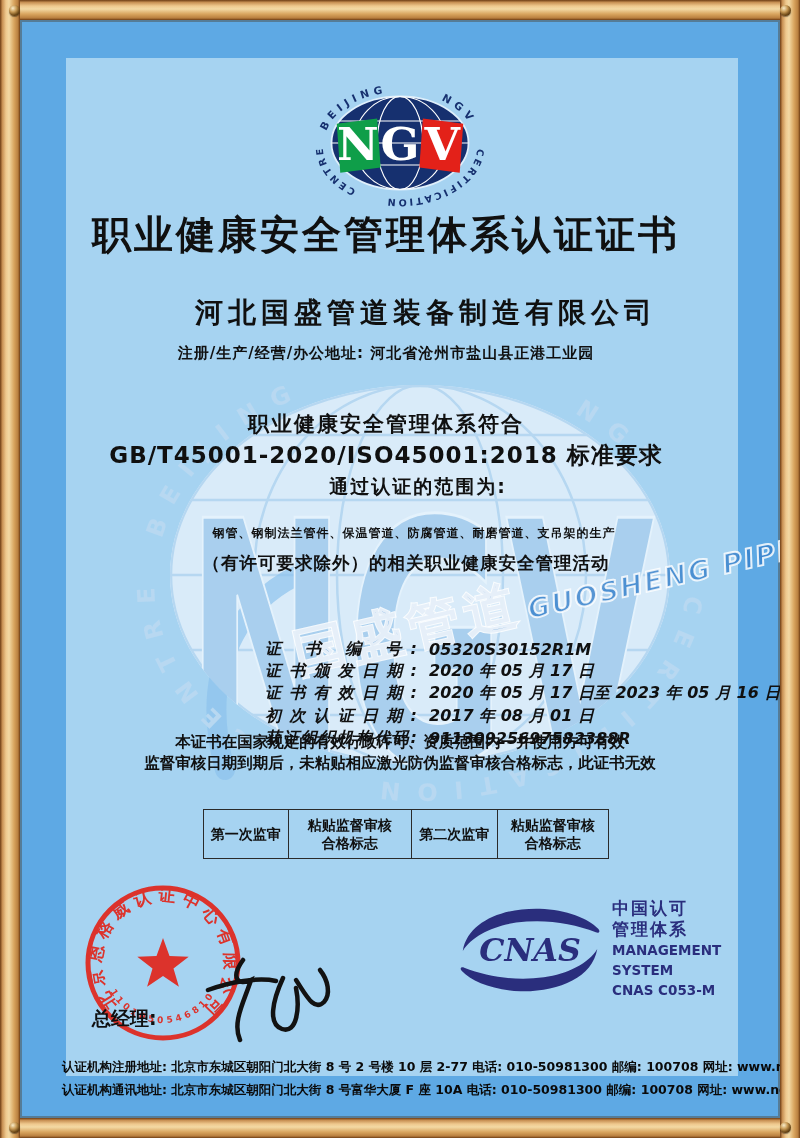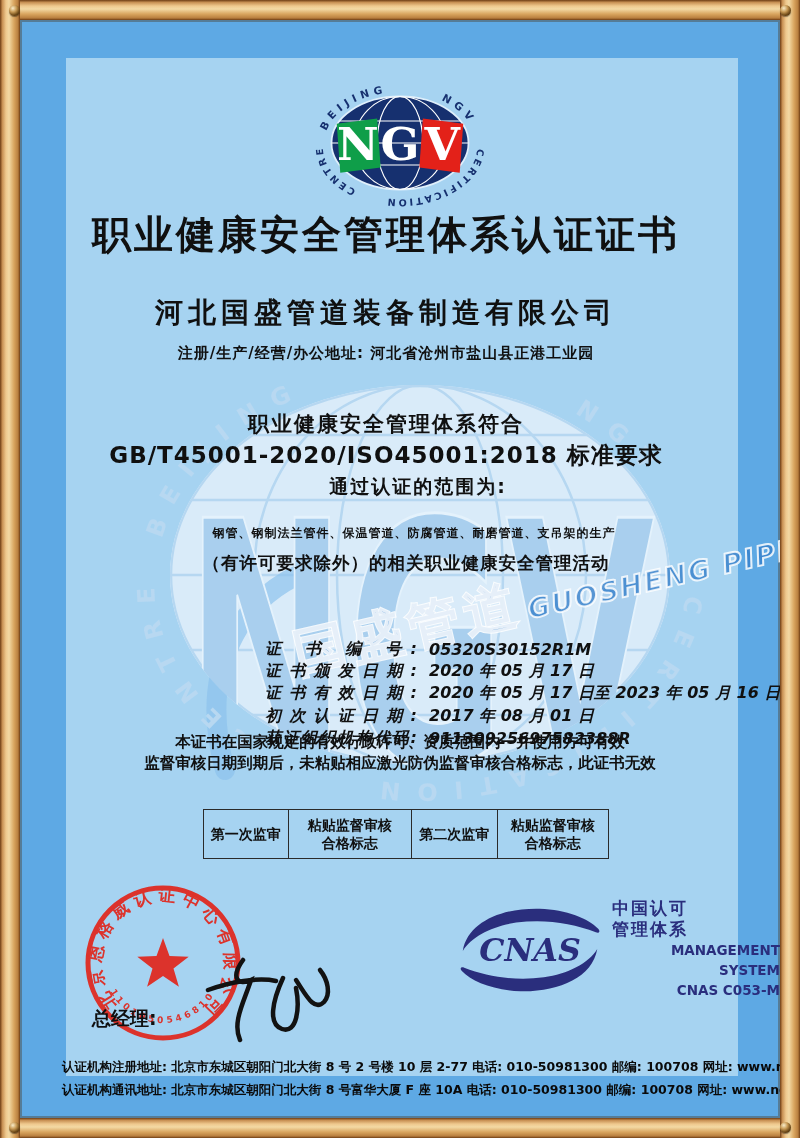--- a/index.html
+++ b/index.html
@@ -29,21 +29,21 @@
   .wm-brand{position:absolute;left:268px;top:540px;width:540px;z-index:1;
     transform:rotate(-13deg);white-space:nowrap;color:rgba(52,128,202,.8);
     -webkit-text-stroke:2px rgba(255,255,255,.85);font-weight:bold;}
   .wm-brand .cn{font-size:52px;letter-spacing:6px;}
   .wm-brand .en{font-size:27px;font-style:italic;letter-spacing:2px;}
   
   .content{position:absolute;left:0;top:0;width:760px;height:1098px;z-index:2;color:#101010;}
   .center{position:absolute;left:0;width:732px;text-align:center;}
   .hdr-logo{position:absolute;left:292px;top:58px;}
   .title{top:188px;font-size:39px;font-weight:bold;letter-spacing:3px;}
-  .company{top:274px;font-size:28px;font-weight:bold;letter-spacing:5px;}
+  .company{top:274px;font-size:28px;font-weight:bold;letter-spacing:5px;padding-left:40px;}
   .addr{top:324px;font-size:15px;font-weight:bold;letter-spacing:1px;}
   .stmt1{top:390px;font-size:21px;font-weight:bold;letter-spacing:2px;}
   .stmt2{top:420px;font-size:23px;font-weight:bold;letter-spacing:1px;}
   .stmt3{top:454px;font-size:19px;font-weight:bold;letter-spacing:2px;padding-left:32px;}
   .scope1{top:505px;font-size:12px;font-weight:bold;letter-spacing:1px;margin-left:28px;}
   .scope2{top:531px;font-size:17.5px;font-weight:bold;letter-spacing:1px;padding-left:20px;}
   .details{position:absolute;left:245px;top:618px;font-style:italic;}
   .drow{display:flex;height:22.4px;align-items:center;font-size:16px;font-weight:bold;}
   .dlabel{width:152px;text-align:justify;text-align-last:justify;}
   .dvalue{margin-left:12px;white-space:nowrap;}
@@ -55,21 +55,21 @@
   .acell{border-right:1px solid #2a2a2a;display:flex;flex-direction:column;
     align-items:center;justify-content:center;line-height:1.3;}
   .acell:last-child{border-right:none;}
   .ac1{width:84px;} .ac2{width:123px;} .ac3{width:85px;} .ac4{width:111px;}
   .stamp{position:absolute;left:45px;top:845px;z-index:3;opacity:.92;}
   .sig-label{position:absolute;left:72px;top:986px;font-size:19px;font-weight:bold;z-index:4;}
   .sig{position:absolute;left:168px;top:930px;z-index:4;}
   .cnas{position:absolute;left:438px;top:878px;z-index:3;display:flex;align-items:center;}
   .cnas-text{margin-left:10px;color:#2a2e7d;}
   .cnas-text .cnl{font-size:17px;font-weight:bold;line-height:21px;letter-spacing:2px;}
-  .cnas-text .enl{font-size:13.5px;font-weight:bold;line-height:20px;text-align:right;}
+  .cnas-text .enl{font-size:13.5px;font-weight:bold;line-height:20px;}
   .footer{position:absolute;left:42px;top:1035px;width:700px;font-size:12.5px;
     font-weight:bold;line-height:23px;white-space:nowrap;color:#0a0a0a;}
 </style>
 </head>
 <body>
 
 <div class="stage">
 
   <div class="bar h top"></div>
   <div class="bar h bottom"></div>

